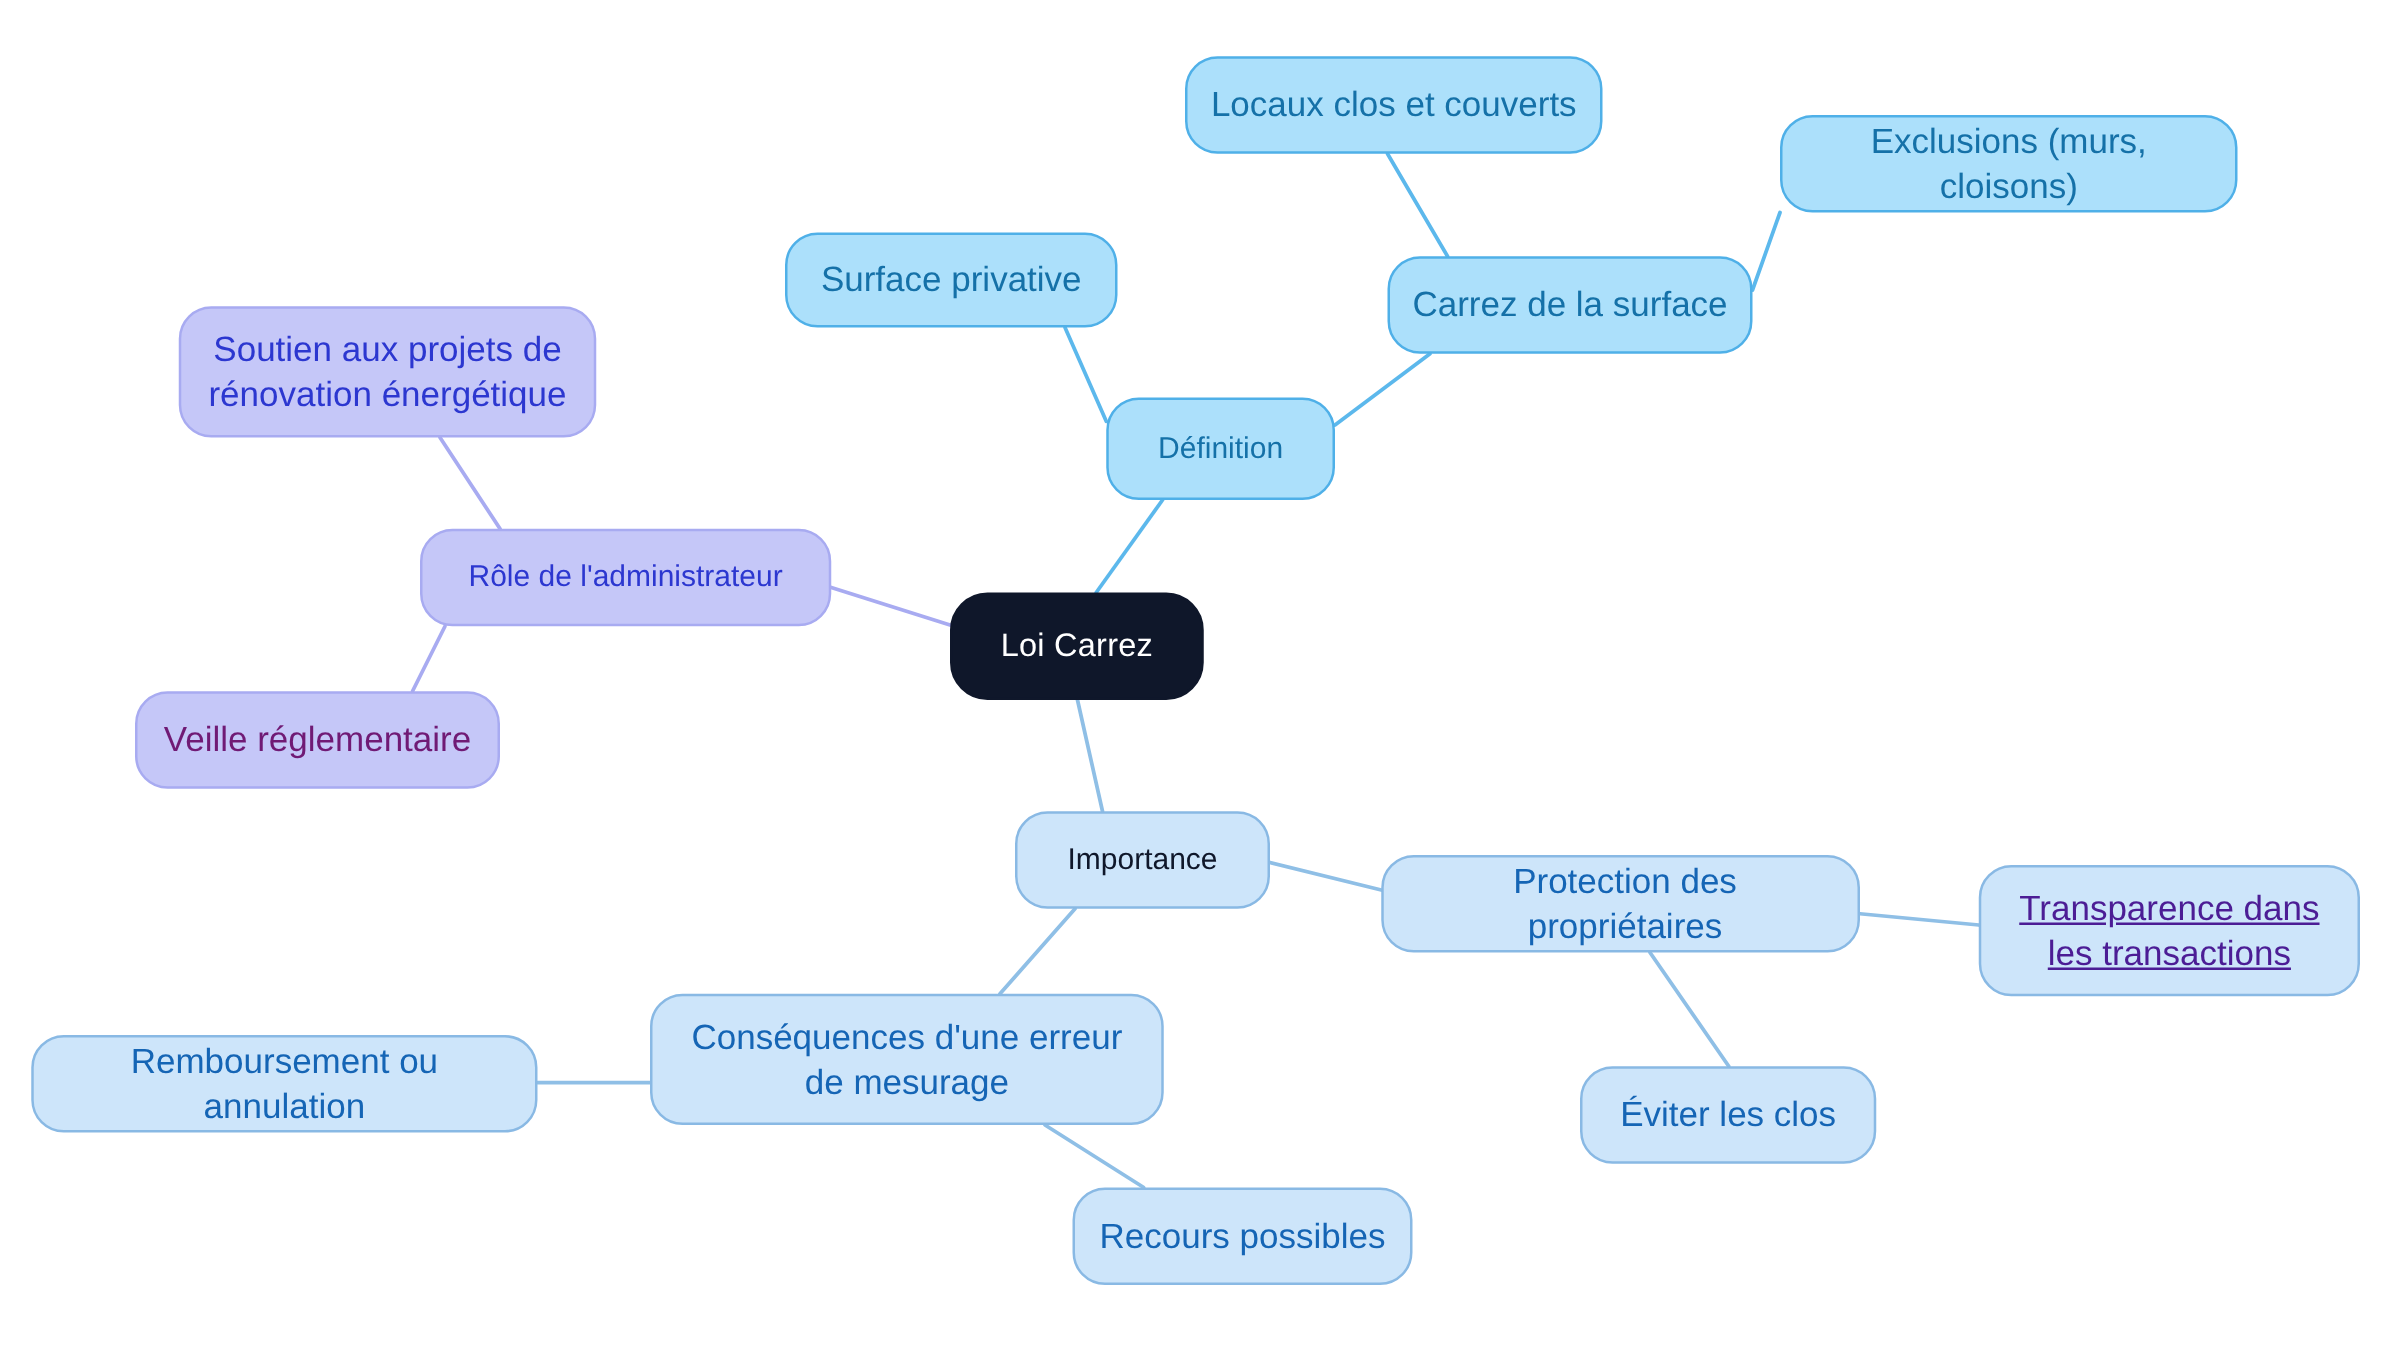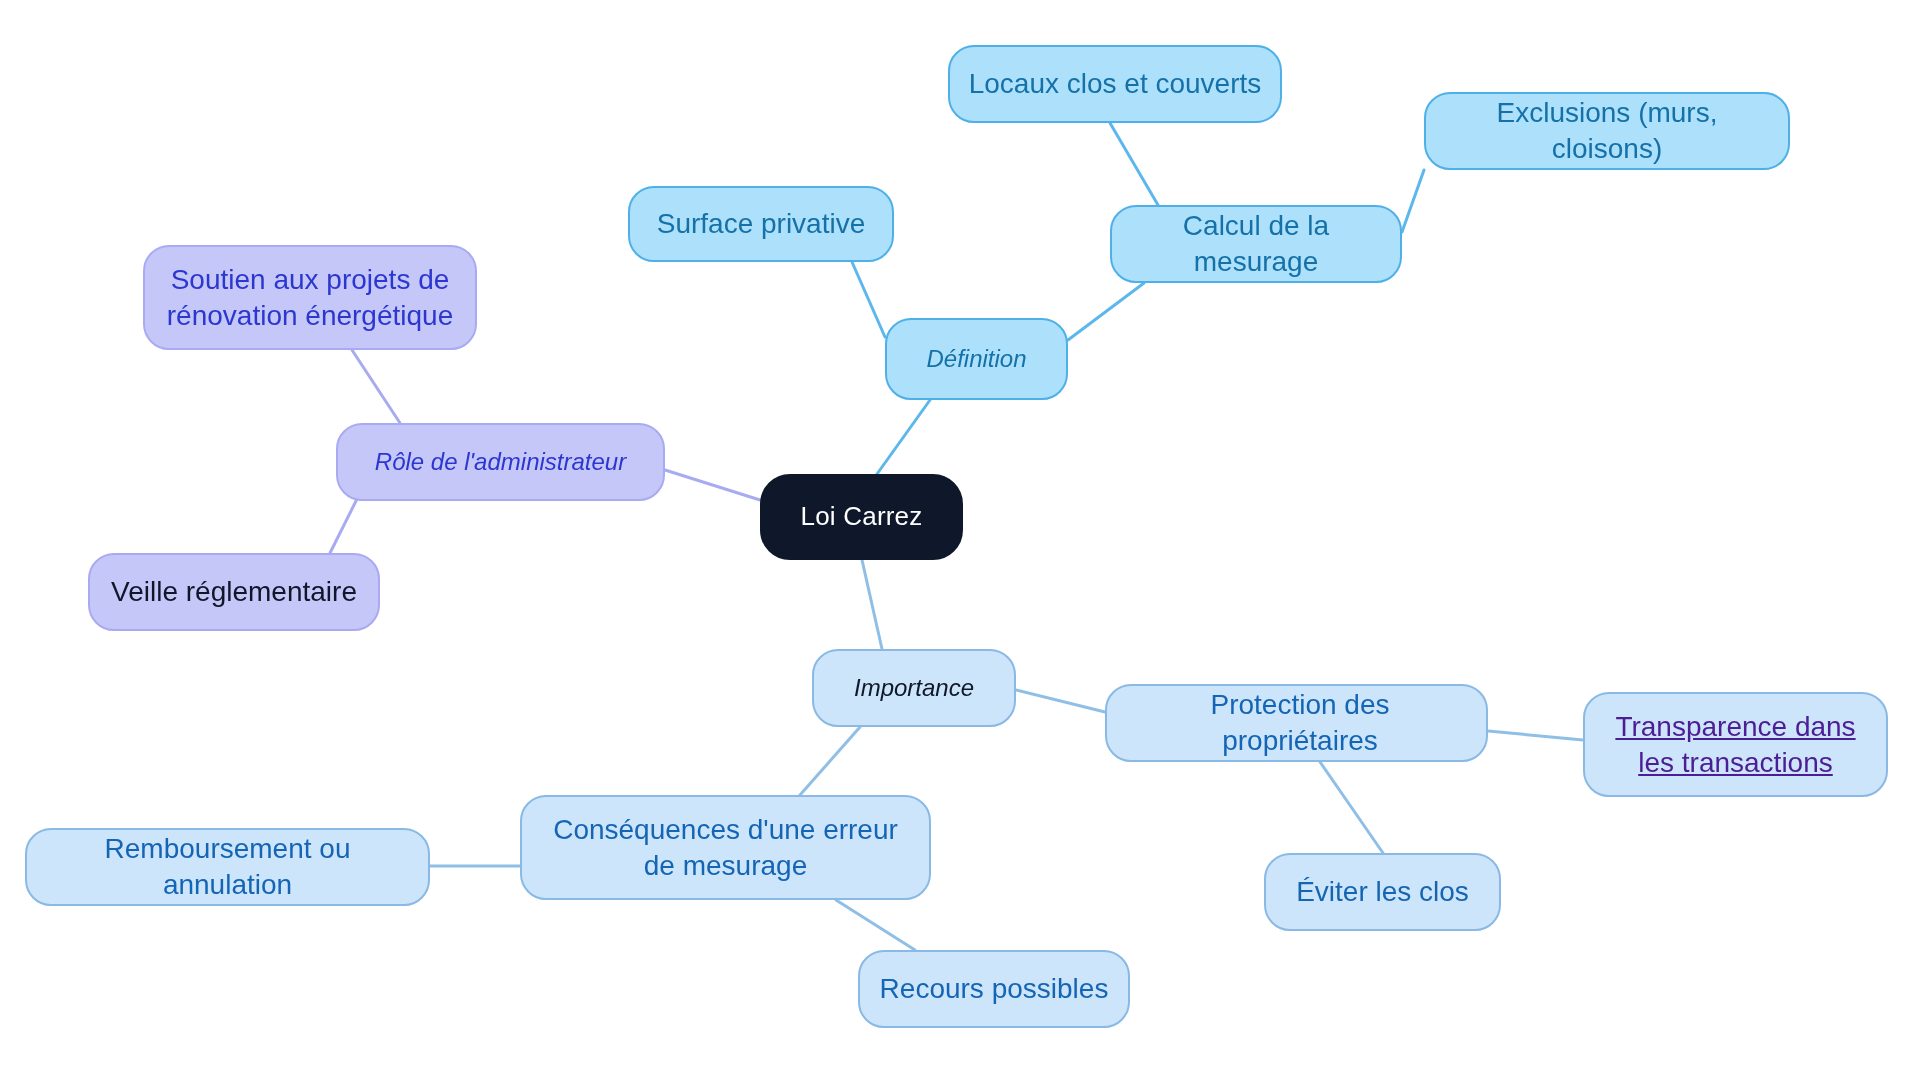--- a/index.html
+++ b/index.html
@@ -41,21 +41,20 @@
     white-space: pre-line;
     z-index: 2;
   }
   .node.root {
     border-radius: 30px;
     font-size: 26px;
     letter-spacing: 0.2px;
   }
   .node.branch {
     font-size: 24px;
-    font-style: italic;
   }
   .node.leaf {
     font-size: 28px;
   }
 </style>
 </head>
 <body>
 
 <div id="mindmap">
   <svg class="edges" viewBox="0 0 1920 1083" xmlns="http://www.w3.org/2000/svg">
@@ -72,27 +71,27 @@
       <line x1="520" y1="866" x2="430" y2="866" stroke="#8fbfe6" stroke-width="3" stroke-linecap="round"></line>
       <line x1="836" y1="900" x2="915" y2="950" stroke="#8fbfe6" stroke-width="3" stroke-linecap="round"></line>
       <line x1="760" y1="500" x2="665" y2="470" stroke="#a8abf1" stroke-width="3" stroke-linecap="round"></line>
       <line x1="400" y1="423" x2="352" y2="350" stroke="#a8abf1" stroke-width="3" stroke-linecap="round"></line>
       <line x1="356" y1="501" x2="330" y2="553" stroke="#a8abf1" stroke-width="3" stroke-linecap="round"></line>
     </svg>
   <div id="nodes-layer">
       <div class="node root" style="left: 760px; top: 474px; width: 203px; height: 86px; background: rgb(15, 23, 42); border-color: rgb(15, 23, 42); color: rgb(255, 255, 255);"><span>Loi Carrez</span></div>
       <div class="node branch" style="left: 885px; top: 318px; width: 183px; height: 82px; background: rgb(172, 224, 251); border-color: rgb(79, 176, 232); color: rgb(21, 113, 168);"><span>Définition</span></div>
       <div class="node leaf" style="left: 628px; top: 186px; width: 266px; height: 76px; background: rgb(172, 224, 251); border-color: rgb(79, 176, 232); color: rgb(21, 113, 168);"><span>Surface privative</span></div>
-      <div class="node leaf" style="left: 1110px; top: 205px; width: 292px; height: 78px; background: rgb(172, 224, 251); border-color: rgb(79, 176, 232); color: rgb(21, 113, 168);"><span>Calcul de la mesurage</span></div>
+      <div class="node leaf" style="left: 1110px; top: 205px; width: 292px; height: 78px; background: rgb(172, 224, 251); border-color: rgb(79, 176, 232); color: rgb(21, 113, 168);"><span>Carrez de la surface</span></div>
       <div class="node leaf" style="left: 948px; top: 45px; width: 334px; height: 78px; background: rgb(172, 224, 251); border-color: rgb(79, 176, 232); color: rgb(21, 113, 168);"><span>Locaux clos et couverts</span></div>
       <div class="node leaf" style="left: 1424px; top: 92px; width: 366px; height: 78px; background: rgb(172, 224, 251); border-color: rgb(79, 176, 232); color: rgb(21, 113, 168);"><span>Exclusions (murs, cloisons)</span></div>
       <div class="node branch" style="left: 812px; top: 649px; width: 204px; height: 78px; background: rgb(205, 229, 250); border-color: rgb(137, 185, 228); color: #0f172a;"><span>Importance</span></div>
       <div class="node leaf" style="left: 1105px; top: 684px; width: 383px; height: 78px; background: rgb(205, 229, 250); border-color: rgb(137, 185, 228); color: rgb(21, 101, 181); padding-left: 23px;"><span>Protection des propriétaires</span></div>
       <div class="node leaf" style="left: 1583px; top: 692px; width: 305px; height: 105px; background: rgb(205, 229, 250); border-color: rgb(137, 185, 228); color: #4c1d95; text-decoration: underline;"><span>Transparence dans les transactions</span></div>
       <div class="node leaf" style="left: 1264px; top: 853px; width: 237px; height: 78px; background: rgb(205, 229, 250); border-color: rgb(137, 185, 228); color: rgb(21, 101, 181);"><span>Éviter les clos</span></div>
       <div class="node leaf" style="left: 520px; top: 795px; width: 411px; height: 105px; background: rgb(205, 229, 250); border-color: rgb(137, 185, 228); color: rgb(21, 101, 181);"><span>Conséquences d'une erreur de mesurage</span></div>
       <div class="node leaf" style="left: 25px; top: 828px; width: 405px; height: 78px; background: rgb(205, 229, 250); border-color: rgb(137, 185, 228); color: rgb(21, 101, 181);"><span>Remboursement ou annulation</span></div>
       <div class="node leaf" style="left: 858px; top: 950px; width: 272px; height: 78px; background: rgb(205, 229, 250); border-color: rgb(137, 185, 228); color: rgb(21, 101, 181);"><span>Recours possibles</span></div>
       <div class="node branch" style="left: 336px; top: 423px; width: 329px; height: 78px; background: rgb(197, 199, 248); border-color: rgb(168, 171, 241); color: rgb(44, 55, 208);"><span>Rôle de l'administrateur</span></div>
       <div class="node leaf" style="left: 143px; top: 245px; width: 334px; height: 105px; background: rgb(197, 199, 248); border-color: rgb(168, 171, 241); color: rgb(44, 55, 208);"><span>Soutien aux projets de rénovation énergétique</span></div>
-      <div class="node leaf" style="left: 88px; top: 553px; width: 292px; height: 78px; background: rgb(197, 199, 248); border-color: rgb(168, 171, 241); color: #0f172a;"><span>Veille réglementaire</span></div>
+      <div class="node leaf" style="left: 108px; top: 553px; width: 292px; height: 78px; background: rgb(197, 199, 248); border-color: rgb(168, 171, 241); color: #701a75;"><span>Veille réglementaire</span></div>
     </div>
 </div>
 
 </body></html>

